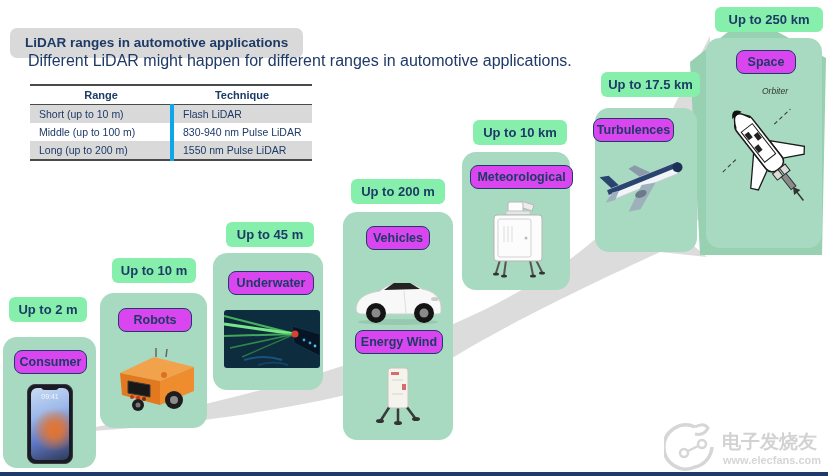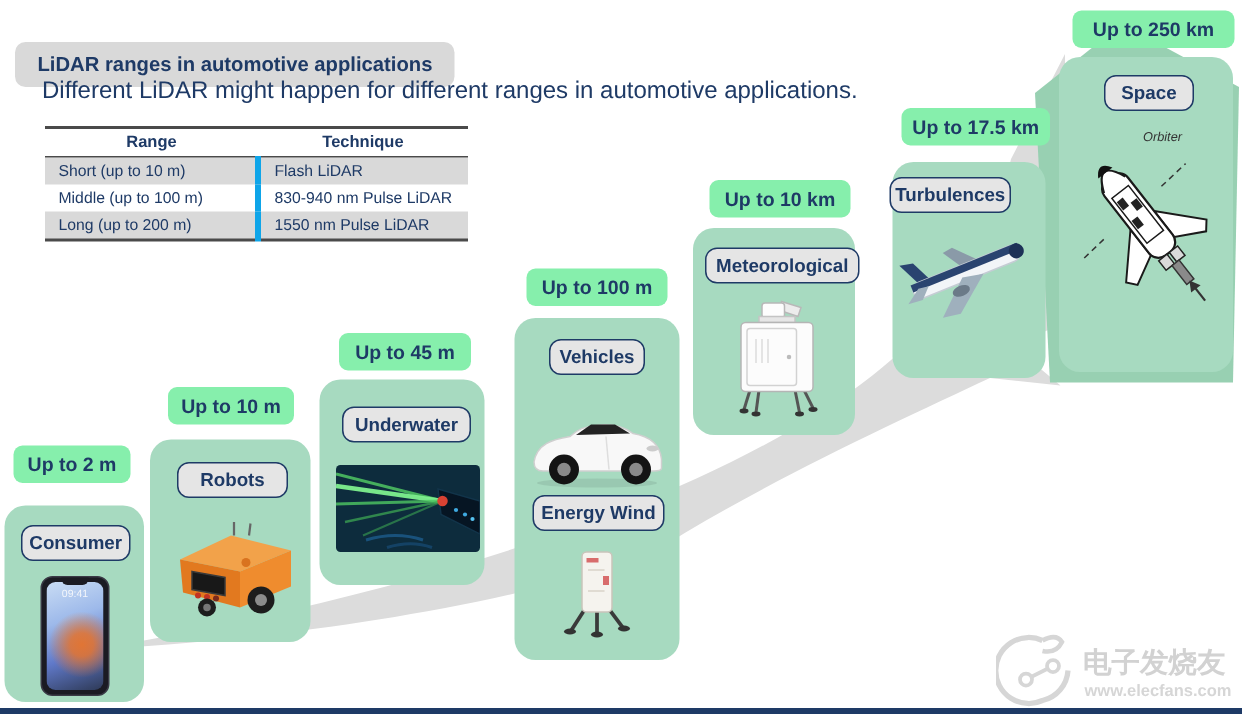--- a/index.html
+++ b/index.html
@@ -15,21 +15,21 @@
   .lidar-table th{border-top:2px solid #4a4a4a;border-bottom:1px solid #4a4a4a;background:#fff;
                   font-size:11px;font-weight:700;padding:3px 6px;}
   .lidar-table td{padding:3px 9px;}
   .lidar-table td:first-child{width:122px;border-right:4px solid #0ea5e9;}
   .lidar-table tbody tr:nth-child(odd) td{background:#d9d9d9;}
   .lidar-table tbody tr:last-child td{border-bottom:2px solid #4a4a4a;}
   
   .range-label{background:#86efac;border-radius:6px;height:25px;line-height:25px;text-align:center;
                font-size:13px;font-weight:700;color:#1e3a66;}
   .card{background:#a7dac0;border-radius:14px;}
-  .item-box{background:#e5e5e5;border:1.5px solid #1e3a66;border-radius:8px;height:22px;line-height:22px;
+  .item-box{background:#d946ef;border:1.5px solid #1e3a66;border-radius:8px;height:22px;line-height:22px;
             text-align:center;font-size:12.5px;font-weight:700;color:#1e3a66;}
   
   .phone{background:#1b1b23;border-radius:8px;border:1px solid #3a3a46;}
   .phone-screen{position:absolute;left:3px;top:3px;right:3px;bottom:3px;border-radius:6px;overflow:hidden;
     background:
       radial-gradient(circle at 62% 58%, rgba(231,116,44,.95) 0%, rgba(231,116,44,.85) 16%, rgba(231,116,44,0) 46%),
       linear-gradient(160deg,#c9dcf4 0%,#9db9ea 35%,#6079c9 65%,#2e3a57 100%);}
   .phone-notch{position:absolute;left:50%;top:0;width:18px;height:5px;margin-left:-9px;background:#1b1b23;
                border-radius:0 0 4px 4px;}
   .phone-time{position:absolute;left:0;right:0;top:8px;text-align:center;font-size:7px;color:#f3f6fb;}
@@ -112,21 +112,21 @@
     <line x1="71" y1="24" x2="0" y2="6" stroke="#4fc763" stroke-width="2" opacity=".85"></line>
     <line x1="71" y1="24" x2="0" y2="14" stroke="#7ef08f" stroke-width="3" opacity=".95"></line>
     <line x1="71" y1="24" x2="0" y2="26" stroke="#4fc763" stroke-width="2" opacity=".8"></line>
     <line x1="71" y1="24" x2="6" y2="38" stroke="#3fae54" stroke-width="1.6" opacity=".7"></line>
     <line x1="71" y1="24" x2="18" y2="47" stroke="#3fae54" stroke-width="1.4" opacity=".55"></line>
     <circle cx="71" cy="24" r="3.5" fill="#d94233"></circle>
     <path d="M20,50 Q40,44 58,50" stroke="#1d5d8c" stroke-width="2" fill="none" opacity=".8"></path>
     <path d="M34,55 Q50,50 64,55" stroke="#17496f" stroke-width="2" fill="none" opacity=".8"></path>
   </svg>
 
-  <div class="abs range-label" style="left:351px;top:179px;width:94px">Up to 100 m</div>
+  <div class="abs range-label" style="left:351px;top:179px;width:94px">Up to 200 m</div>
   <div class="abs card" style="left:343px;top:212px;width:110px;height:228px"></div>
   <div class="abs item-box" style="left:366px;top:226px;width:62px">Vehicles</div>
   <svg class="abs" style="left:350px;top:256px" width="95" height="72" viewBox="0 0 95 72">
     <ellipse cx="48" cy="66" rx="40" ry="3" fill="#000" opacity=".08"></ellipse>
     <path d="M6,52 C8,40 18,37 30,35 C40,25 62,25 72,33 C84,35 90,41 91,50 L91,56 C91,58 88,58 86,58 L12,58 C8,58 6,56 6,52 Z" fill="#f8f8f8" stroke="#cfcfcf"></path>
     <polygon points="34,34 44,27 60,27 70,33" fill="#232323"></polygon>
     <line x1="54" y1="35" x2="56" y2="57" stroke="#dedede"></line>
     <ellipse cx="85" cy="43" rx="4" ry="2" fill="#cccccc"></ellipse>
     <circle cx="26" cy="57" r="10" fill="#141414"></circle>
       <circle cx="26" cy="57" r="4.5" fill="#8a8a8a"></circle>

